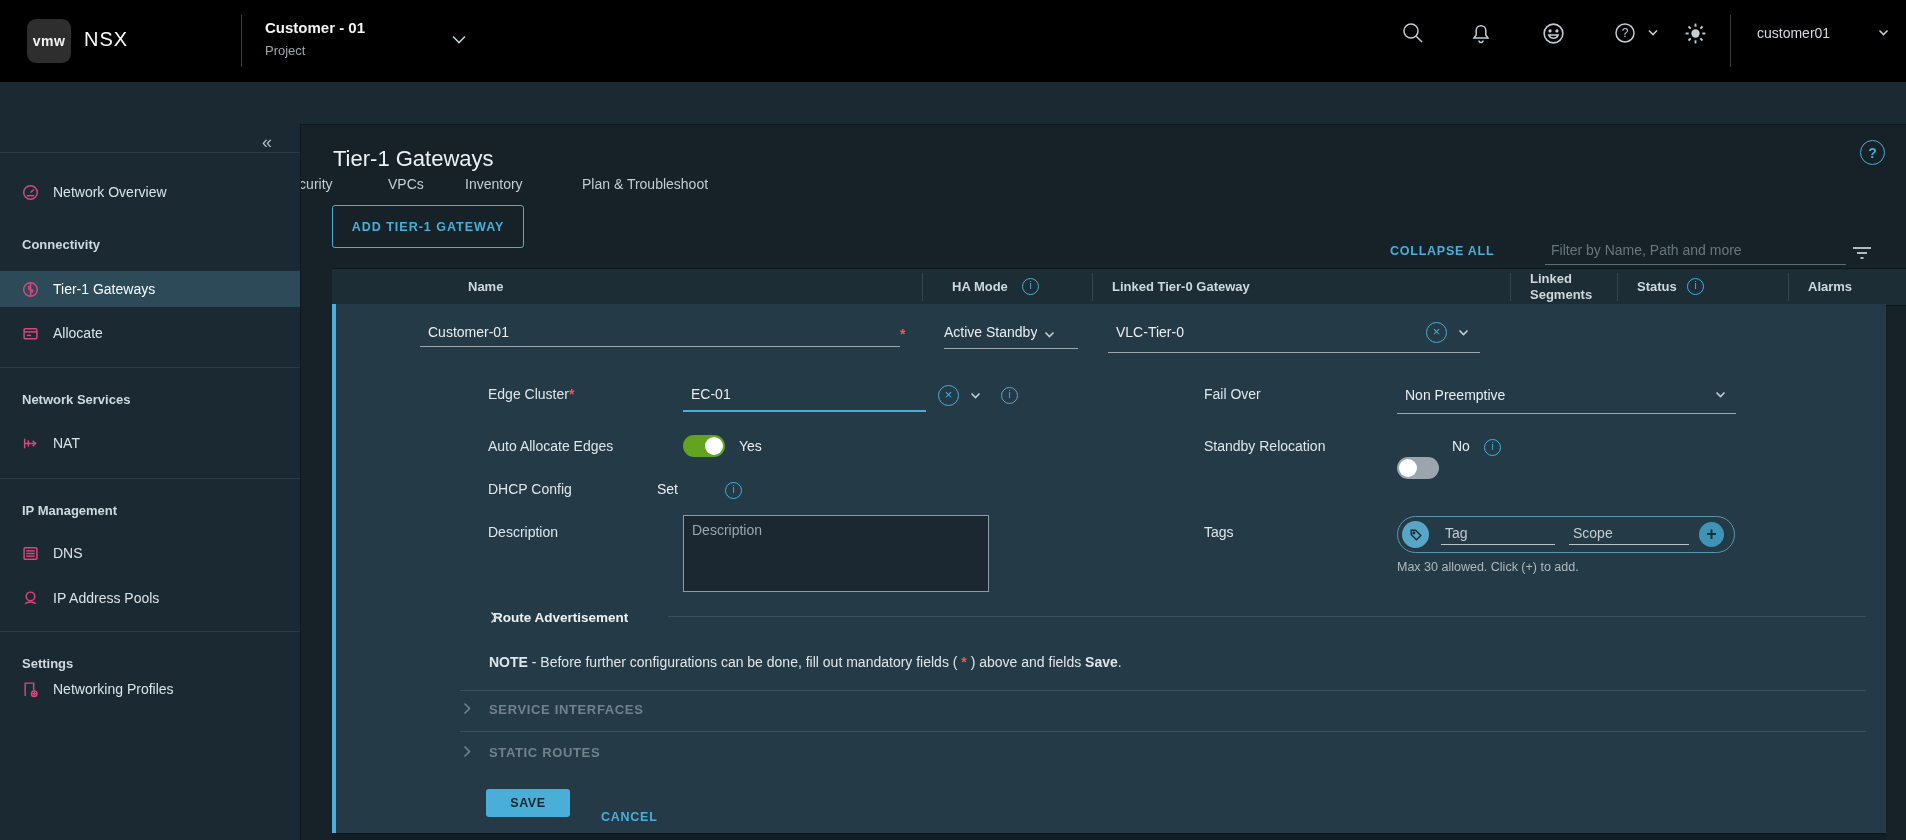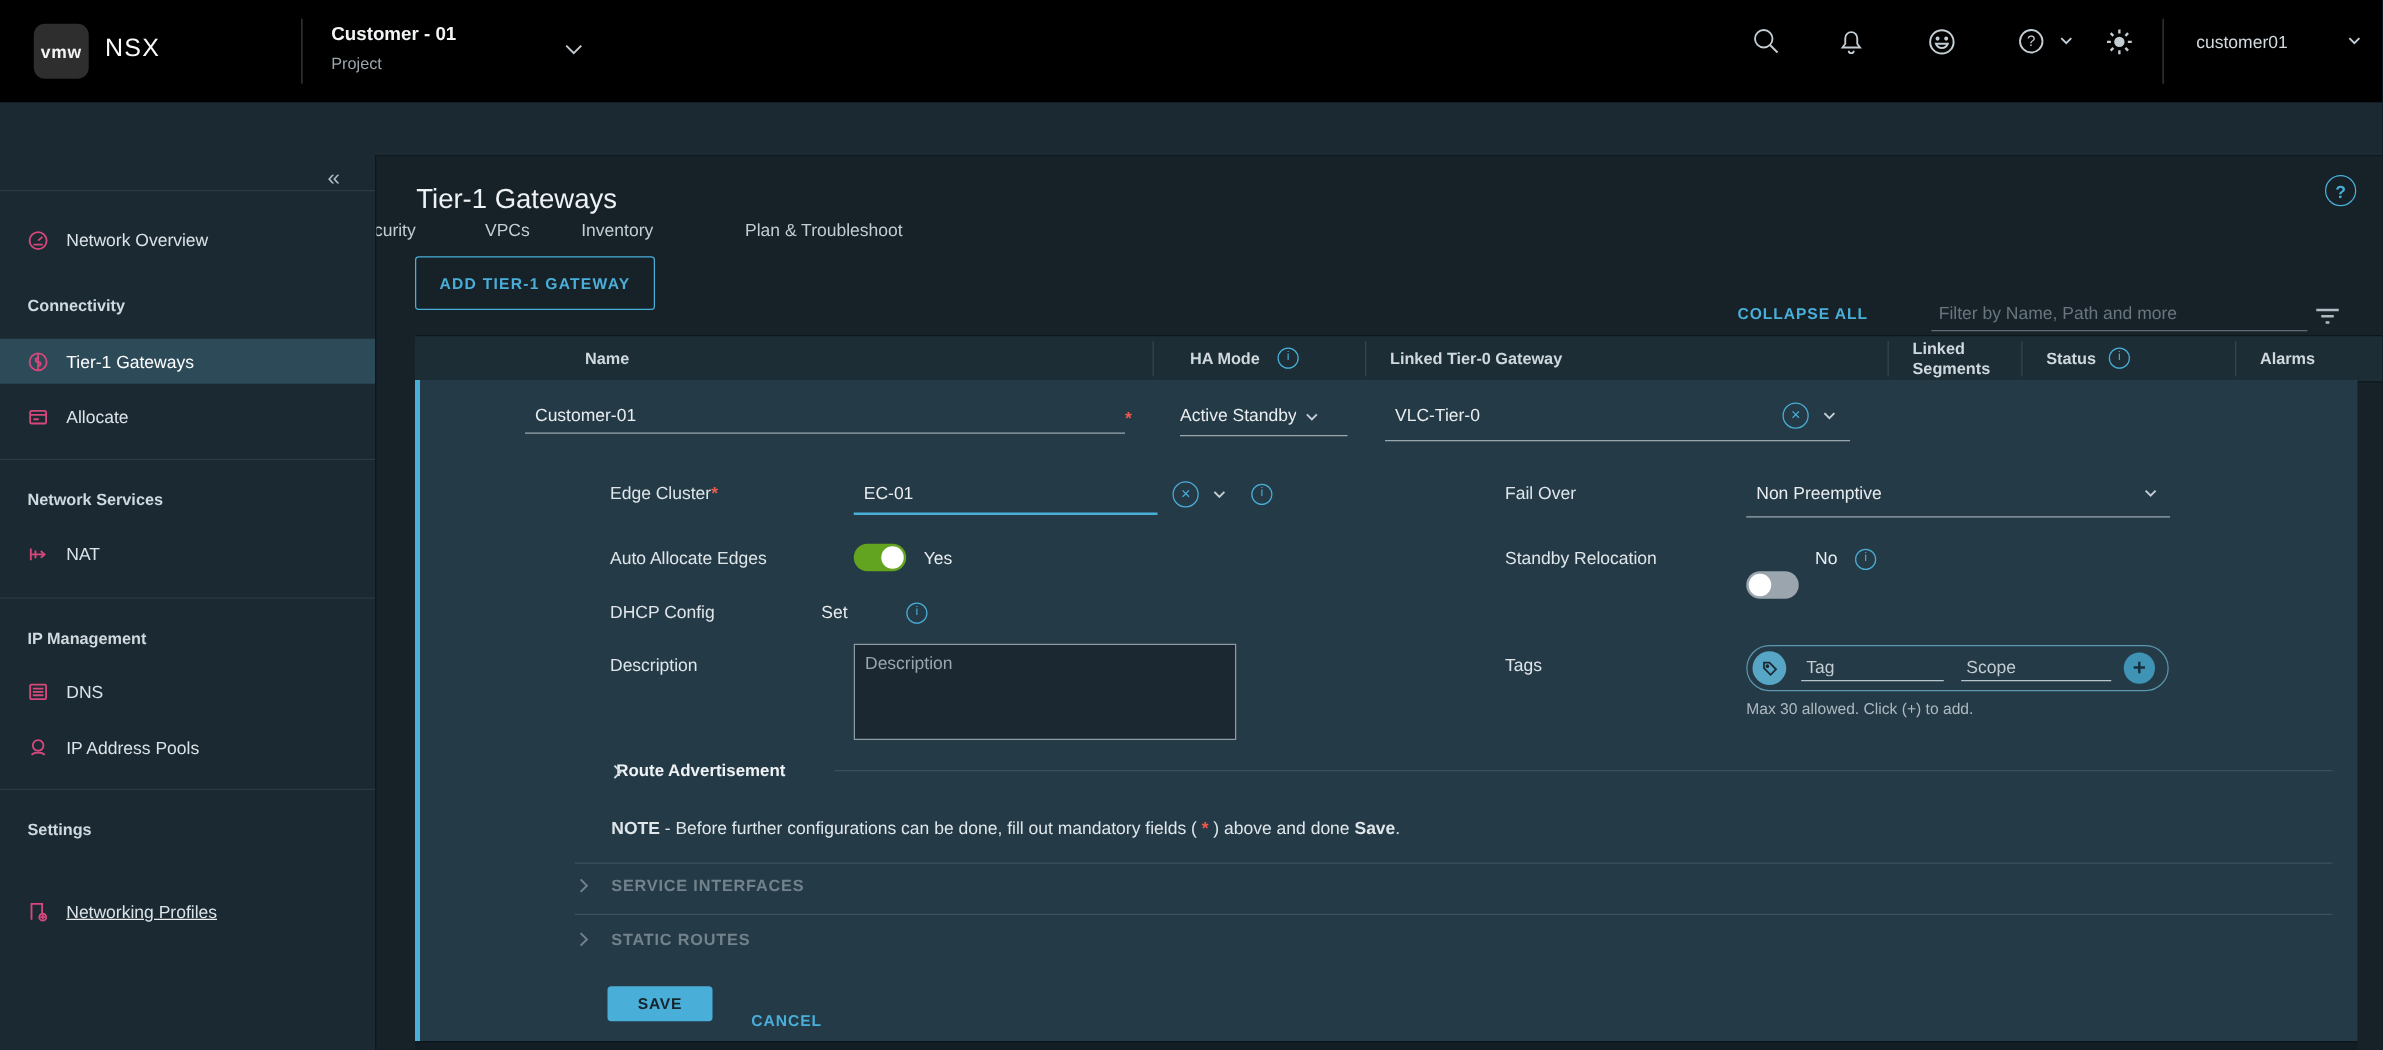--- a/index.html
+++ b/index.html
@@ -169,21 +169,21 @@
   </div>
 
   <div class="abs navbar">
     <div class="abs tab" style="left:35px;">Home</div>
     <div class="abs nav-vdiv"></div>
     <div class="abs tab active" style="left:149px;">Networking</div>
     <div class="abs tab-underline" style="left:145px;width:102px;"></div>
     <div class="abs tab" style="left:282px;">Security</div>
     <div class="abs tab" style="left:388px;">VPCs</div>
     <div class="abs tab" style="left:465px;">Inventory</div>
-    <div class="abs tab" style="left:596px;">Plan &amp; Troubleshoot</div>
+    <div class="abs tab" style="left:582px;">Plan &amp; Troubleshoot</div>
   </div>
 
   <div class="abs sidebar">
     <div class="abs" style="left:262px;top:8px;font-size:18px;color:#aebbc3;cursor:pointer;">«</div>
     <div class="abs side-hdiv" style="top:28px;"></div>
 
     <div class="abs side-item" style="top:50px;">
       <svg width="17" height="17" viewBox="0 0 16 16">
         <circle cx="8" cy="8" r="6.4"></circle>
           <line x1="8" y1="8" x2="11.2" y2="5.2"></line>
@@ -235,21 +235,21 @@
         <rect x="2" y="2.5" width="12" height="11" rx="1"></rect>
           <line x1="4" y1="5.5" x2="12" y2="5.5"></line>
           <line x1="4" y1="8" x2="12" y2="8"></line>
           <line x1="4" y1="10.5" x2="12" y2="10.5"></line>
         </svg>
       <span class="lbl">DNS</span>
     </div>
     <div class="abs side-hdiv" style="top:507px;"></div>
 
     <div class="abs side-header" style="top:532px;">Settings</div>
-    <div class="abs side-item" style="top:587px;text-decoration:underline;">
+    <div class="abs side-item" style="top:547px;">
       <svg width="17" height="17" viewBox="0 0 16 16">
         <path d="M3 14 V2 h8 v7"></path>
           <circle cx="11.5" cy="12" r="2.6"></circle>
           <line x1="11.5" y1="10.2" x2="11.5" y2="13.8"></line>
           <line x1="9.7" y1="12" x2="13.3" y2="12"></line>
         </svg>
       <span class="lbl">Networking Profiles</span>
     </div>
   </div>
 
@@ -378,21 +378,21 @@
 
   <div class="abs" style="left:490px;top:608px;cursor:pointer;">
     <svg class="abs expander-chev" style="left:0;top:3px;" width="8" height="13" viewBox="0 0 8 13">
         <polyline points="1.5,1.5 6.5,6.5 1.5,11.5" fill="none" stroke="#cfd8dd" stroke-width="1.6"></polyline>
       </svg>
     <span class="expander-label" style="margin-left:3px;">Route Advertisement</span>
   </div>
   <div class="abs hline" style="left:668px;top:616px;width:1198px;"></div>
 
   <div class="abs note-text" style="left:489px;top:654px;">
-    <b>NOTE</b><span> - Before further configurations can be done, fill out mandatory fields ( </span><span class="req">*</span><span> ) above and done </span><b>Save</b><span>.</span>
+    <b>NOTE</b><span> - Before further configurations can be done, fill out mandatory fields ( </span><span class="req">*</span><span> ) above and fields </span><b>Save</b><span>.</span>
   </div>
 
   <div class="abs hline" style="left:460px;top:690px;width:1406px;"></div>
 
   <div class="abs" style="left:463px;top:700px;cursor:pointer;">
     <svg class="abs section-chev" style="left:0;top:2px;" width="8" height="13" viewBox="0 0 8 13">
         <polyline points="1.5,1.5 6.5,6.5 1.5,11.5" fill="none" stroke="#72828c" stroke-width="1.6"></polyline>
       </svg>
     <span class="section-collapsed" style="margin-left:26px;">SERVICE INTERFACES</span>
   </div>

